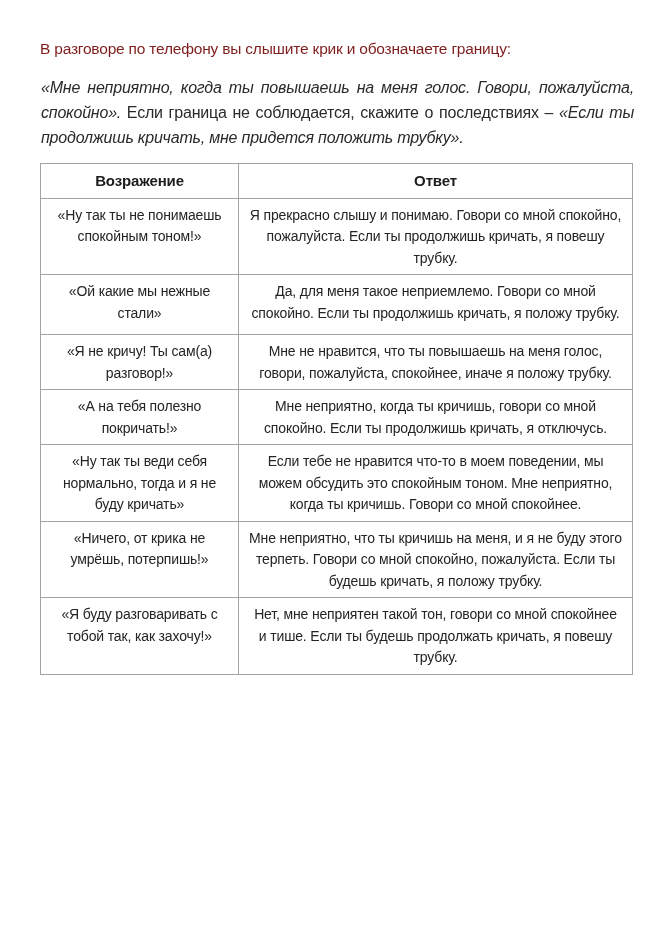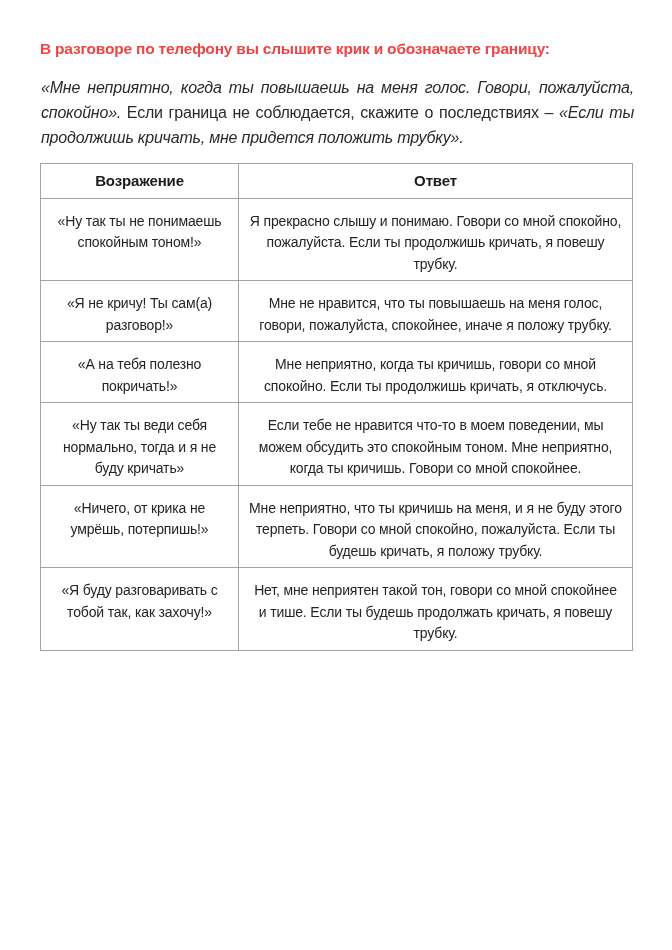--- a/index.html
+++ b/index.html
@@ -9,23 +9,23 @@
     width: 672px;
     height: 950px;
     background: #ffffff;
     color: #212121;
     font-family: "Liberation Sans", sans-serif;
     overflow: hidden;
   }
   .doc-title {
     margin: 40px 38px 0 40px;
     font-size: 15.5px;
-    font-weight: 700;
+    font-weight: 400;
     letter-spacing: -0.2px;
-    color: #ef4444;
+    color: #7f1d1d;
   }
   .intro {
     margin: 17px 38px 0 41px;
     font-size: 16px;
     line-height: 25px;
     letter-spacing: -0.2px;
     text-align: justify;
     color: #2a2a2a;
   }
   .intro .q { font-style: italic; }
@@ -41,21 +41,21 @@
   }
   .obj-table col.c1 { width: 198px; }
   .obj-table col.c2 { width: 394px; }
   .obj-table th, .obj-table td {
     border: 1px solid #a3a3a3;
     font-size: 14px;
     line-height: 21.5px;
     letter-spacing: -0.15px;
     text-align: center;
     vertical-align: top;
-    padding: 12px 10px 5px;
+    padding: 6px 10px 5px;
     color: #242424;
   }
   .obj-table th {
     font-size: 15px;
     font-weight: 700;
     vertical-align: middle;
     padding: 6px 8px;
     color: #1c1c1c;
   }
   
@@ -87,20 +87,24 @@
       </colgroup>
     <tbody>
       <tr class="hdr">
         <th>Возражение</th>
         <th>Ответ</th>
       </tr>
       <tr class="r0">
         <td>«Ну так ты не понимаешь спокойным тоном!»</td>
         <td>Я прекрасно слышу и понимаю. Говори со мной спокойно, пожалуйста. Если ты продолжишь кричать, я повешу трубку.</td>
       </tr>
+      <tr class="r1">
+        <td>«Ой какие мы нежные стали»</td>
+        <td>Да, для меня такое неприемлемо. Говори со мной спокойно. Если ты продолжишь кричать, я положу трубку.</td>
+      </tr>
       <tr class="r2">
         <td>«Я не кричу! Ты сам(а) разговор!»</td>
         <td>Мне не нравится, что ты повышаешь на меня голос, говори, пожалуйста, спокойнее, иначе я положу трубку.</td>
       </tr>
       <tr class="r3">
         <td>«А на тебя полезно покричать!»</td>
         <td>Мне неприятно, когда ты кричишь, говори со мной спокойно. Если ты продолжишь кричать, я отключусь.</td>
       </tr>
       <tr class="r4">
         <td>«Ну так ты веди себя нормально, тогда и я не буду кричать»</td>

